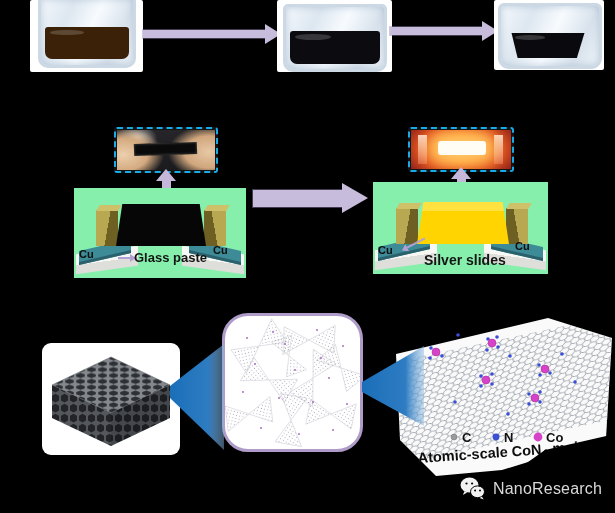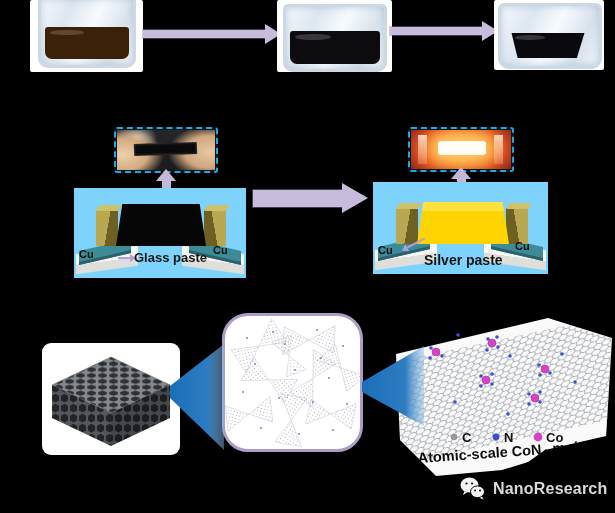--- a/index.html
+++ b/index.html
@@ -52,21 +52,21 @@
   .strip{position:absolute;left:17%;top:33%;width:64%;height:31%;background:#0a0a0a;transform:rotate(-2deg);
       box-shadow:inset 0 0 3px rgba(160,160,160,.5);}
   .i2 .iph{background:radial-gradient(75% 110% at 50% 48%, #ffd687 0%, #ff9a38 30%, #e05520 55%, #93231a 80%, #641612 100%);}
   .bar{position:absolute;left:27%;top:27%;width:48%;height:36%;background:#fffdf4;border-radius:3px;
       box-shadow:0 0 14px 7px rgba(255,195,95,.95);}
   .clamp{position:absolute;top:14%;width:9%;height:72%;
       background:linear-gradient(180deg,rgba(255,236,220,.85),rgba(255,170,130,.35));}
   .cl{left:7%;} .cr{right:8%;}
 
   
-  .panel{position:absolute;background:#7dd3fc;text-align:right;}
+  .panel{position:absolute;background:#86efac;text-align:right;}
   .p1{left:74px;top:188px;width:172px;height:90px;}
   .p2{left:373px;top:182px;width:175px;height:92px;}
   .base{position:absolute;width:62px;height:20px;background:linear-gradient(#f7f7f3 55%,#dededa 55%);}
   .b1l{left:2px;top:62px;transform:skewY(-8deg);}
   .b1r{left:108px;top:62px;transform:skewY(8deg);}
   .b2l{left:2px;top:64px;transform:skewY(-8deg);}
   .b2r{left:111px;top:64px;transform:skewY(8deg);}
   .teal{position:absolute;width:52px;height:11px;background:#3c8b96;border-bottom:3px solid #2a616c;}
   .t1l{left:5px;top:57px;transform:skewY(-13deg);}
   .t1r{left:115px;top:57px;transform:skewY(13deg);}
@@ -99,21 +99,21 @@
   .honey{left:42px;top:343px;width:138px;height:112px;}
   .circleIn{position:absolute;left:222px;top:313px;width:141px;height:139px;background:#fff;
       border:3px solid #ae9bc8;border-radius:26px;box-sizing:border-box;overflow:hidden;}
   .cone1{left:168px;top:340px;width:58px;height:115px;}
   .cone2{left:360px;top:344px;width:66px;height:84px;}
   .graph{left:390px;top:310px;width:225px;height:172px;}
 
   
   .logo{position:absolute;left:459px;top:477px;display:flex;align-items:center;gap:7px;}
   .logo svg{width:27px;height:23px;}
-  .logoText{font-size:16px;color:#d9d9d9;letter-spacing:.2px;font-weight:bold;}
+  .logoText{font-size:16px;color:#d9d9d9;letter-spacing:.2px;}
 </style>
 </head>
 <body>
 
 <div class="stage">
 
   <div class="photo ph1">
     <div class="jar j1">
       <div class="liquid lq1" style="background:#3a2107;"></div>
     </div>
@@ -172,21 +172,21 @@
     <div class="base b2l"></div>
     <div class="base b2r"></div>
     <div class="teal t2l"></div>
     <div class="teal t2r"></div>
     <div class="gold gl g2l"></div>
     <div class="gold gr g2r"></div>
     <div class="film f2"></div>
     <div class="cu cu2l">Cu</div>
     <div class="cu cu2r">Cu</div>
     <div class="diaga"></div>
-    <div class="devlabel sp">Silver paste</div>
+    <div class="devlabel sp">Silver slides</div>
   </div>
 
   <svg class="svgabs honey" viewBox="0 0 138 112">
     <defs>
       <pattern id="hcTop" width="11" height="9.5" patternUnits="userSpaceOnUse" patternTransform="scale(1,0.62)">
         <rect width="11" height="9.5" fill="#85888d"></rect>
         <path d="M5.5 0.8 L9.8 3 L9.8 6.8 L5.5 9 L1.2 6.8 L1.2 3 Z" fill="#2d3035"></path>
       </pattern>
       <pattern id="hcSide" width="9" height="10" patternUnits="userSpaceOnUse">
         <rect width="9" height="10" fill="#54575c"></rect>

